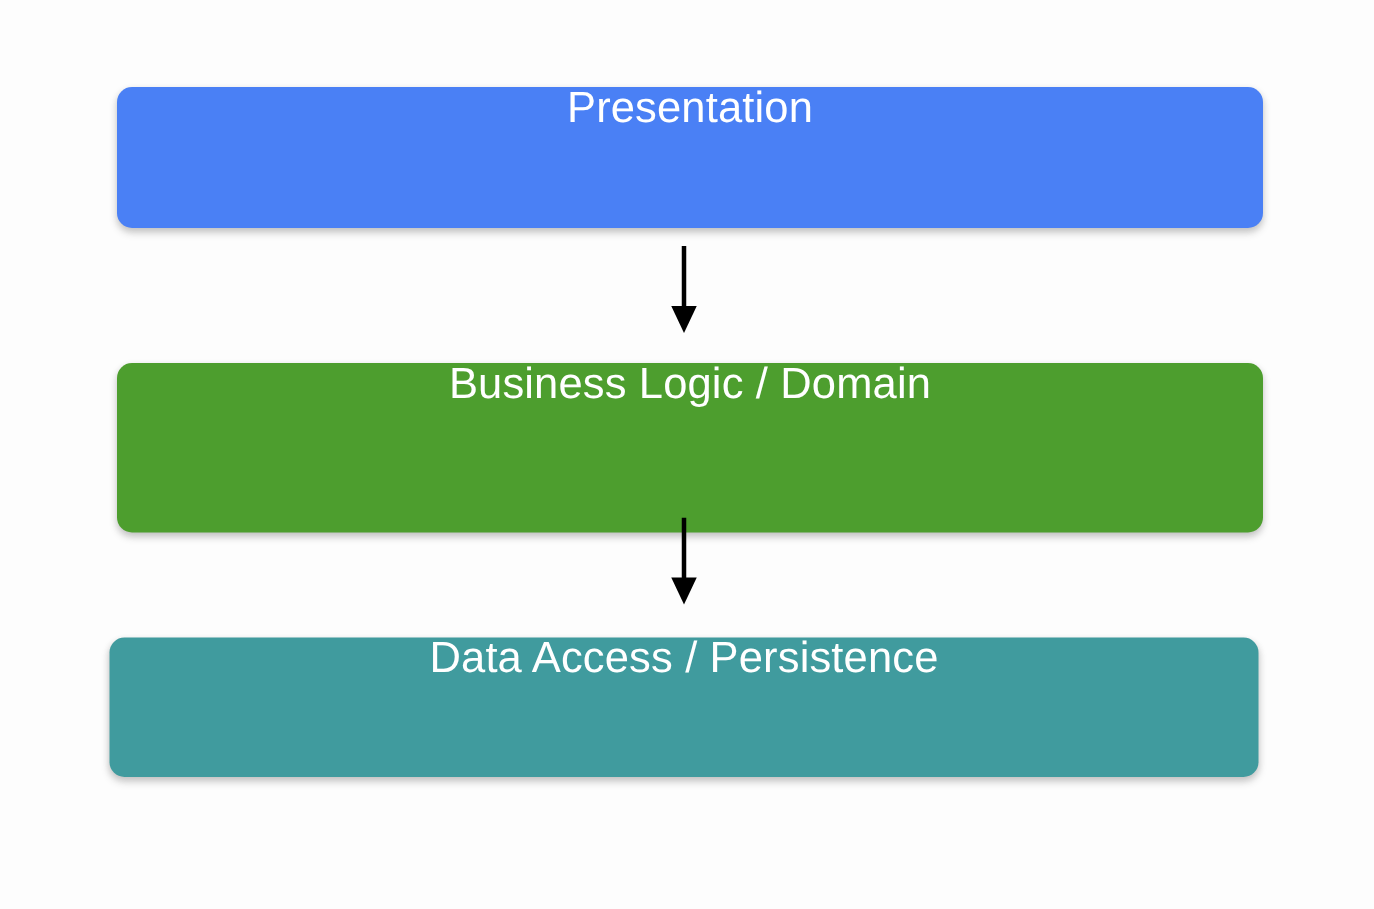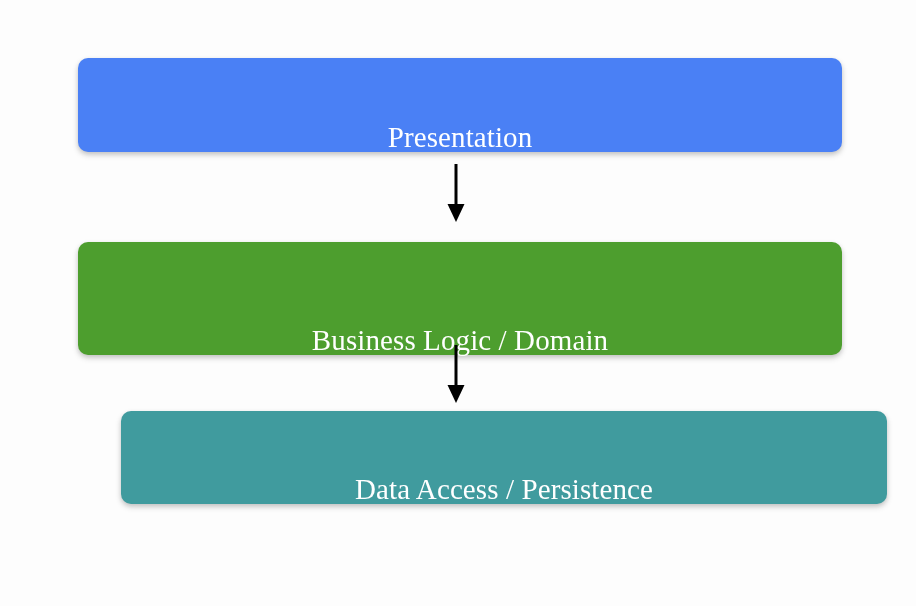--- a/index.html
+++ b/index.html
@@ -18,24 +18,23 @@
     width: 916px;
     height: 606px;
   }
 
   
   .layer-box {
     position: absolute;
     box-sizing: border-box;
     border-radius: 10px;
     display: flex;
-    align-items: flex-end;
+    align-items: flex-start;
     justify-content: center;
     box-shadow: 0 3px 6px rgba(0, 0, 0, 0.16), 0 2px 4px rgba(0, 0, 0, 0.10);
-    font-family: Liberation Serif, serif;
   }
   .layer-label {
     color: #ffffff;
     font-size: 29px;
     font-weight: 400;
     letter-spacing: 0.1px;
     line-height: 1;
     white-space: nowrap;
     -webkit-font-smoothing: antialiased;
   }
@@ -47,24 +46,23 @@
     height: 94px;
   }
   #box-business-logic {
     left: 78px;
     top: 242px;
     width: 764px;
     height: 113px;
   }
   #box-data-access {
     left: 73px;
-    top: 411px;
+    top: 425px;
     width: 766px;
     height: 93px;
-    margin-left: 48px;
   }
 
   
   .arrow {
     position: absolute;
     left: 436px;
     width: 40px;
     overflow: visible;
   }
   #arrow-presentation-to-business {

